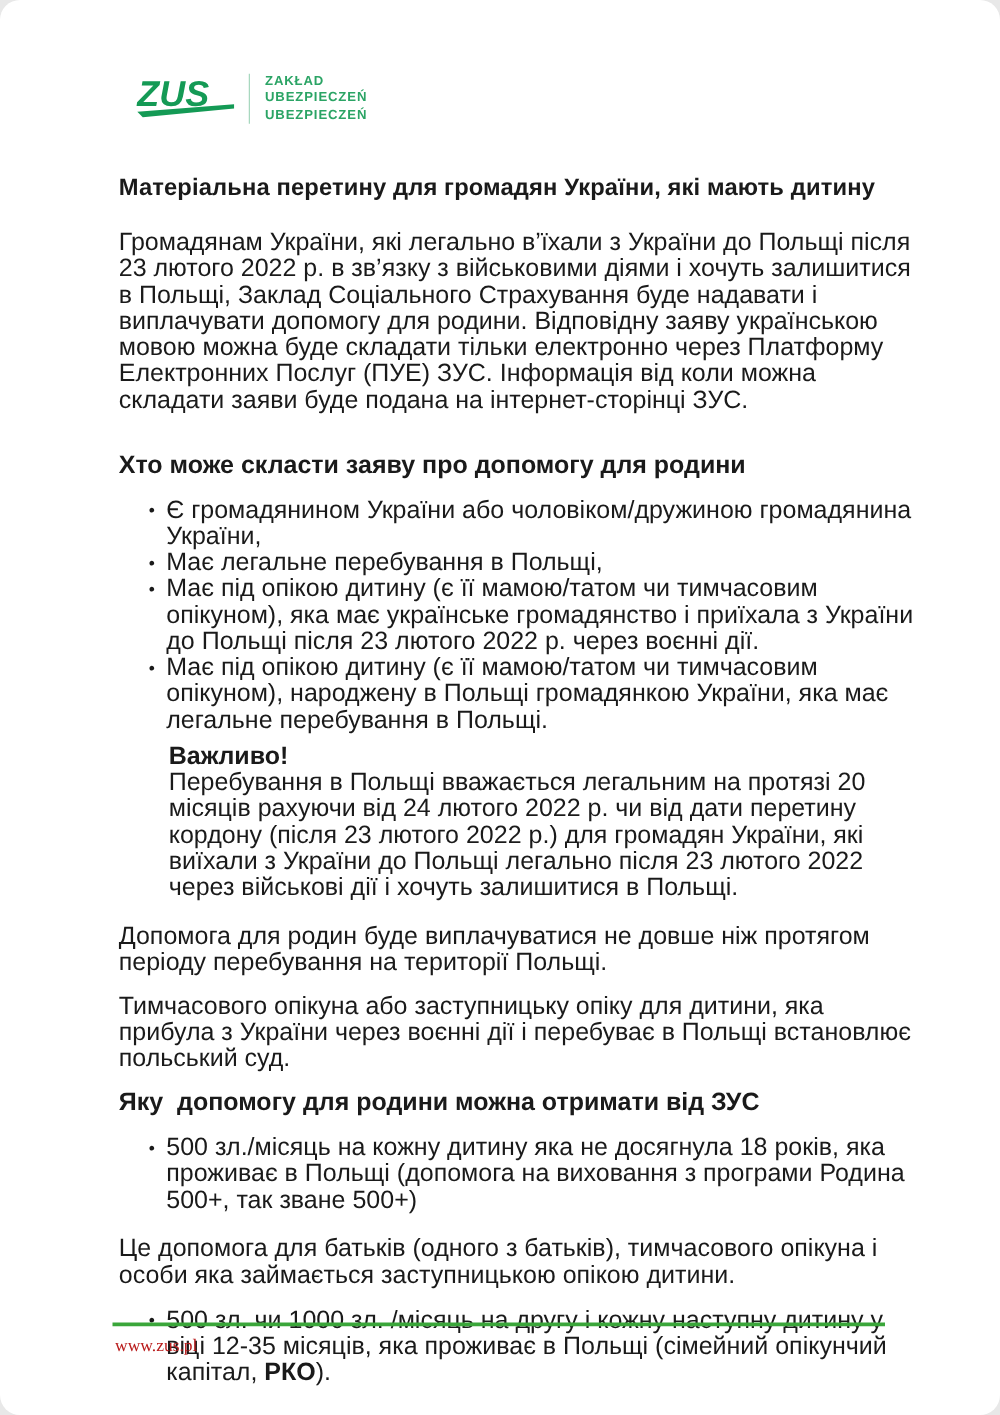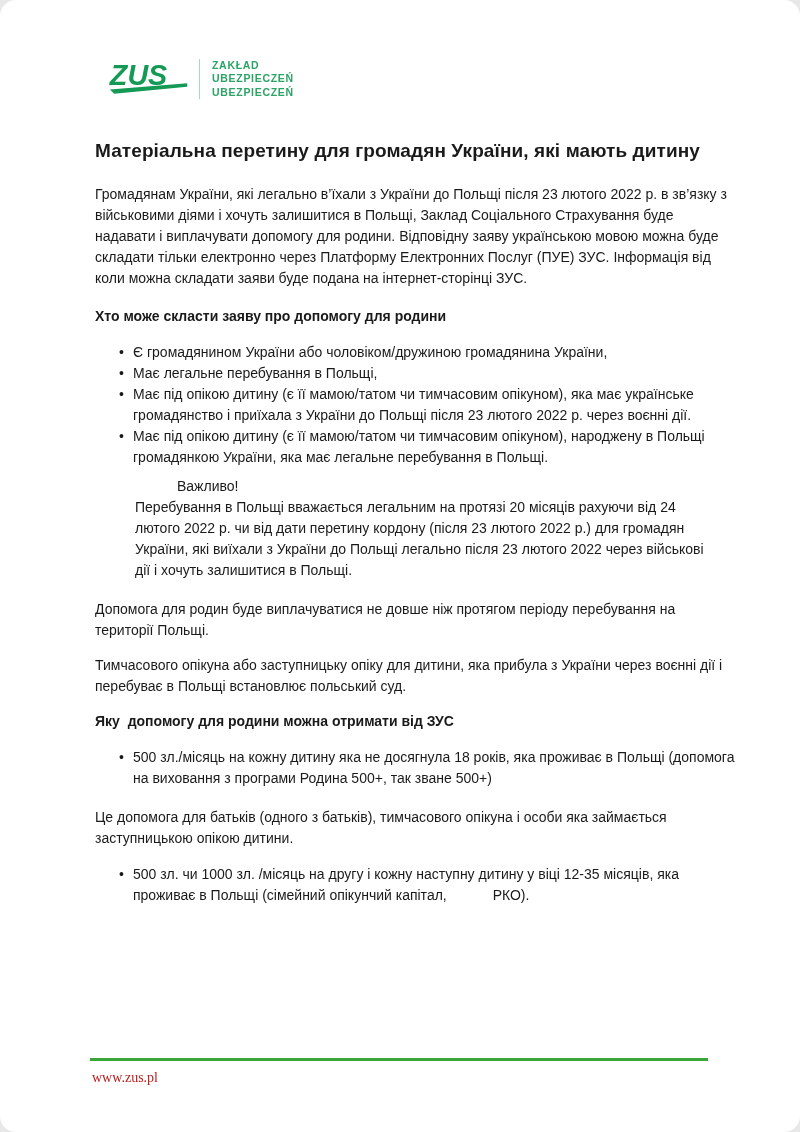--- a/index.html
+++ b/index.html
@@ -44,48 +44,48 @@
   
   .body-col { width: 640px; }
   h1 {
     font-size: 19px;
     font-weight: bold;
     margin-top: 37px;
     letter-spacing: 0.1px;
     white-space: pre-wrap;
   }
   p, h2, .bullet-text {
-    font-size: 14px;
+    font-size: 20px;
     line-height: 21px;
     white-space: pre-wrap;
   }
   h2 { font-weight: bold; }
   .mt-intro   { margin-top: 22px; }
-  .mt-sec     { margin-top: 17px; }
+  .mt-sec     { margin-top: 31px; }
   .mt-par     { margin-top: 18px; }
   .mt-tight   { margin-top: 14px; }
   .bullets { margin-top: 15px; margin-left: 24px; list-style: none; }
   .bullets li {
     display: flex;
     font-size: 14px;
     line-height: 21px;
   }
   .bullets li::before {
     content: "\2022";
     width: 14px;
     flex: none;
     font-size: 14px;
   }
   .bullet-text { flex: 1; }
   .important {
     margin-top: 8px;
     margin-left: 40px;
     width: 570px;
   }
-  .bold { font-weight: normal; margin-left: 42px; }
+  .bold { font-weight: bold; }
   
   .footer-rule {
     position: absolute;
     left: 90px;
     top: 1058px;
     width: 618px;
     height: 3px;
     background: #3aa63a;
   }
   .footer-url {

